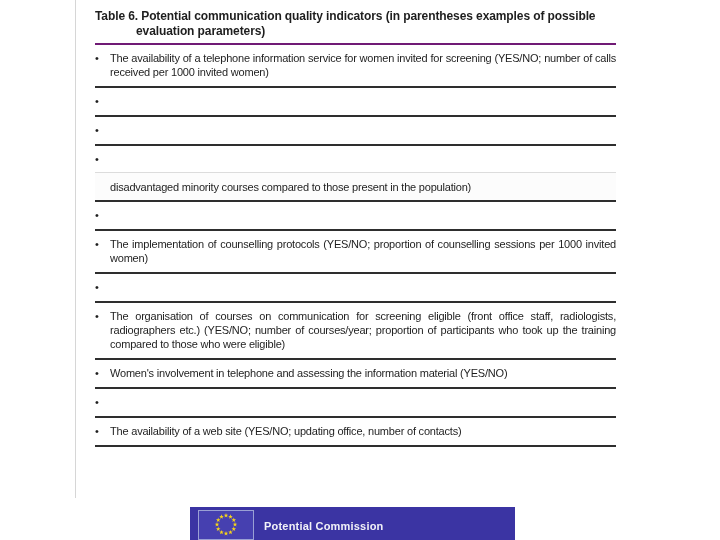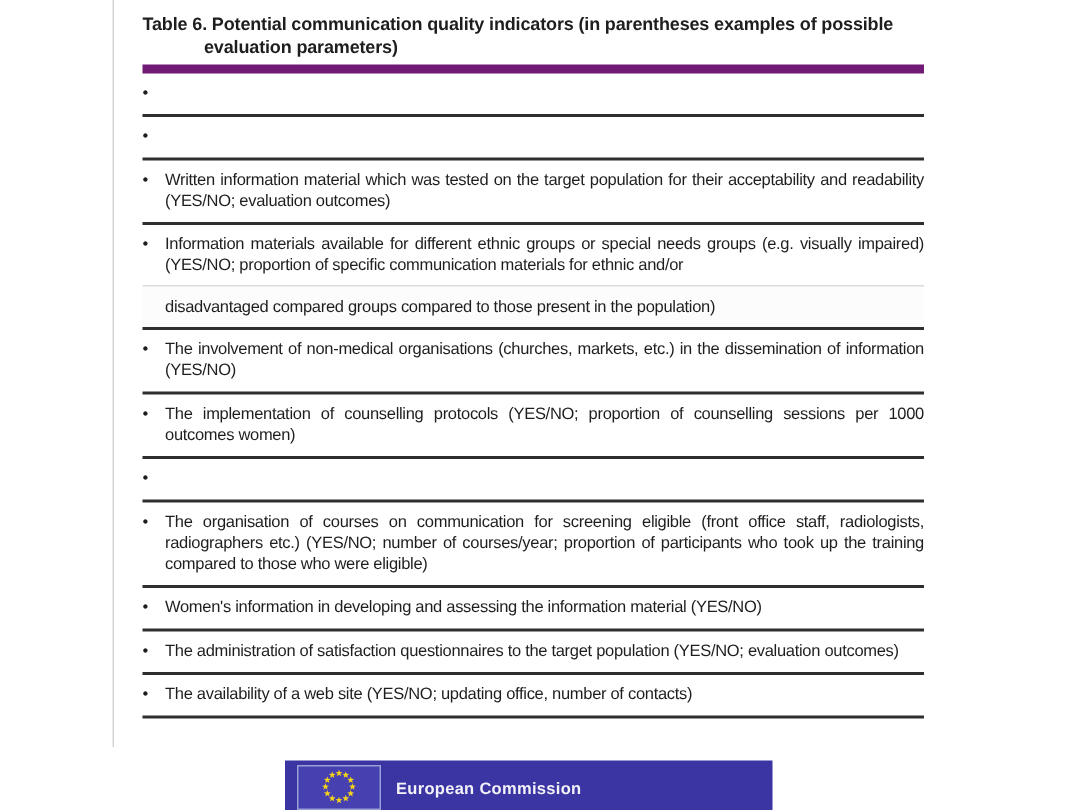--- a/index.html
+++ b/index.html
@@ -27,21 +27,21 @@
     top: 0;
     width: 521px;
   }
   .doc-title {
     padding: 9px 0 5px 41px;
     text-indent: -41px;
     font-size: 12px;
     font-weight: bold;
     line-height: 14.5px;
     letter-spacing: -0.1px;
-    border-bottom: 6px solid #701a75;
+    border-bottom: 2px solid #701a75;
   }
   .row {
     display: flex;
     align-items: flex-start;
     padding: 6px 0 7px 0;
     border-bottom: 2px solid #2e2e2e;
   }
   .row.no-border { border-bottom: none; padding-bottom: 0; }
   .bullet {
     width: 15px;
@@ -97,64 +97,61 @@
 <body>
 
 <div class="stage">
   <div class="edge-line"></div>
 
   <div class="doc">
     <div class="doc-title">Table 6. Potential communication quality indicators (in parentheses examples of possible evaluation parameters)</div>
 
     <div class="row">
       <span class="bullet">•</span>
+      <span class="row-text">The availability of a telephone information service for women invited for screening (YES/NO; number of calls received per 1000 invited women)</span>
     </div>
 
     <div class="row">
       <span class="bullet">•</span>
     </div>
 
     <div class="row">
       <span class="bullet">•</span>
-      <span class="row-text">Written information material which was tested on the target population for their acceptability and readability (YES/NO; evaluation outcomes)</span>
     </div>
 
     <div class="row no-border">
       <span class="bullet">•</span>
-      <span class="row-text">Information materials available for different ethnic groups or special needs groups (e.g. visually impaired) (YES/NO; proportion of specific communication materials for ethnic and/or</span>
     </div>
-    <div class="continuation">disadvantaged compared groups compared to those present in the population)</div>
+    <div class="continuation">disadvantaged minority courses compared to those present in the population)</div>
 
     <div class="row">
       <span class="bullet">•</span>
-      <span class="row-text">The involvement of non-medical organisations (churches, markets, etc.) in the dissemination of information (YES/NO)</span>
     </div>
 
     <div class="row">
       <span class="bullet">•</span>
-      <span class="row-text">The implementation of counselling protocols (YES/NO; proportion of counselling sessions per 1000 outcomes women)</span>
+      <span class="row-text">The implementation of counselling protocols (YES/NO; proportion of counselling sessions per 1000 invited women)</span>
     </div>
 
     <div class="row">
       <span class="bullet">•</span>
     </div>
 
     <div class="row">
       <span class="bullet">•</span>
       <span class="row-text">The organisation of courses on communication for screening eligible (front office staff, radiologists, radiographers etc.) (YES/NO; number of courses/year; proportion of participants who took up the training compared to those who were eligible)</span>
     </div>
 
     <div class="row">
       <span class="bullet">•</span>
-      <span class="row-text">Women's information in developing and assessing the information material (YES/NO)</span>
+      <span class="row-text">Women's involvement in telephone and assessing the information material (YES/NO)</span>
     </div>
 
     <div class="row">
       <span class="bullet">•</span>
-      <span class="row-text">The administration of satisfaction questionnaires to the target population (YES/NO; evaluation outcomes)</span>
     </div>
 
     <div class="row">
       <span class="bullet">•</span>
       <span class="row-text">The availability of a web site (YES/NO; updating office, number of contacts)</span>
     </div>
   </div>
 
   <div class="banner">
     <svg class="flag" width="56" height="30" viewBox="0 0 56 30">
@@ -168,15 +165,15 @@
       <use href="#eu-star" transform="translate(37,14.5)"></use>
       <use href="#eu-star" transform="translate(35.79,19)"></use>
       <use href="#eu-star" transform="translate(32.5,22.29)"></use>
       <use href="#eu-star" transform="translate(28,23.5)"></use>
       <use href="#eu-star" transform="translate(23.5,22.29)"></use>
       <use href="#eu-star" transform="translate(20.21,19)"></use>
       <use href="#eu-star" transform="translate(19,14.5)"></use>
       <use href="#eu-star" transform="translate(20.21,10)"></use>
       <use href="#eu-star" transform="translate(23.5,6.71)"></use>
     </svg>
-    <span class="org-label">European Commission</span>
+    <span class="org-label">Potential Commission</span>
   </div>
 </div>
 
 </body></html>

